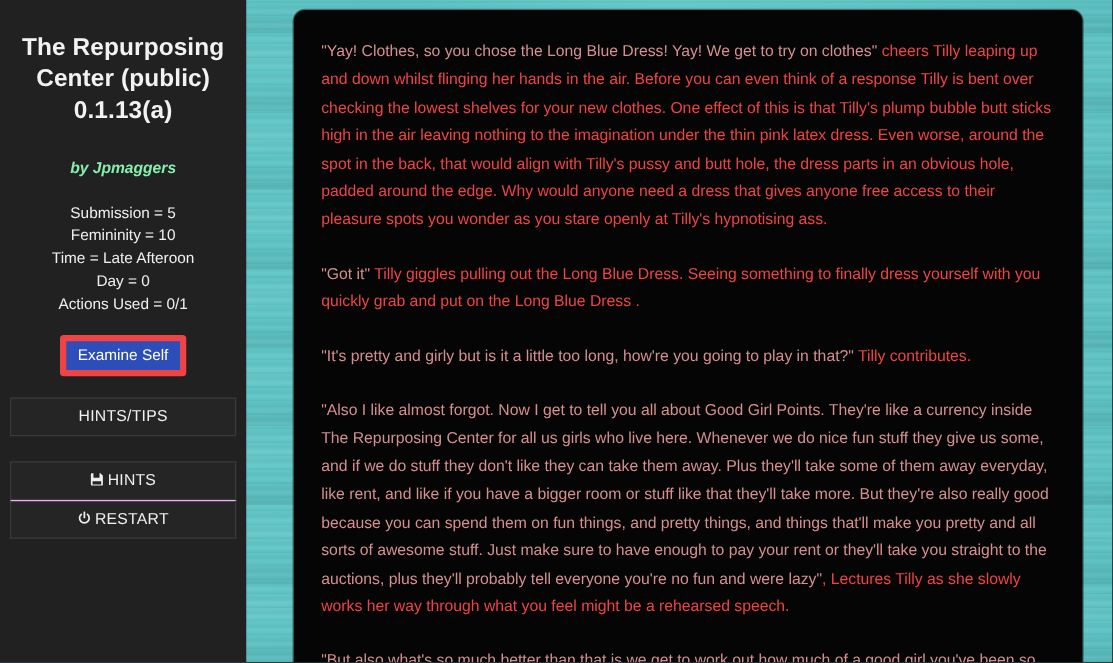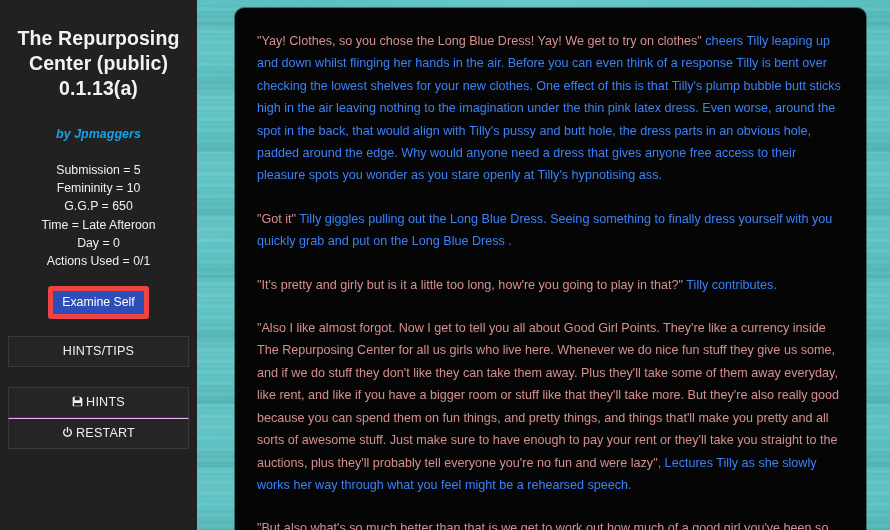--- a/index.html
+++ b/index.html
@@ -56,21 +56,21 @@
     font-size: 19.5px;
     font-weight: bold;
     line-height: 25px;
     text-align: center;
     letter-spacing: 0.1px;
     margin: 0;
     padding: 0 2px;
   }
 
   .side-author {
-    color: #0ea5e9;
+    color: #86efac;
     font-size: 12.5px;
     font-style: italic;
     text-align: center;
     margin-top: 26px;
     font-weight: bold;
   }
 
   .stats {
     margin-top: 20px;
     text-align: center;
@@ -148,41 +148,40 @@
   .para {
     color: #fdfdfd;
     font-size: 12.6px;
     line-height: 22.4px;
     margin: 0 0 21px 0;
     text-align: left;
   }
   .para:last-child { margin-bottom: 0; }
 
   .dlg { color: #d68f8f; }
-  .nar { color: #3b82f6; }
+  .nar { color: #ef4444; }
 </style>
 </head>
 <body>
 
 <div id="app">
 
   <div id="sidebar">
 
     <div>
       <div class="side-title">The Repurposing</div>
       <div class="side-title">Center (public)</div>
       <div class="side-title">0.1.13(a)</div>
     </div>
 
     <div class="side-author">by Jpmaggers</div>
 
     <div class="stats">
       <div class="stat-line">Submission = 5</div>
       <div class="stat-line">Femininity = 10</div>
-      <div class="stat-line">G.G.P = 650</div>
       <div class="stat-line">Time = Late Afteroon</div>
       <div class="stat-line">Day = 0</div>
       <div class="stat-line">Actions Used = 0/1</div>
     </div>
 
     <div class="examine-wrap">
       <button class="btn-examine">Examine Self</button>
     </div>
 
     <button class="btn-block btn-hints">HINTS/TIPS</button>

